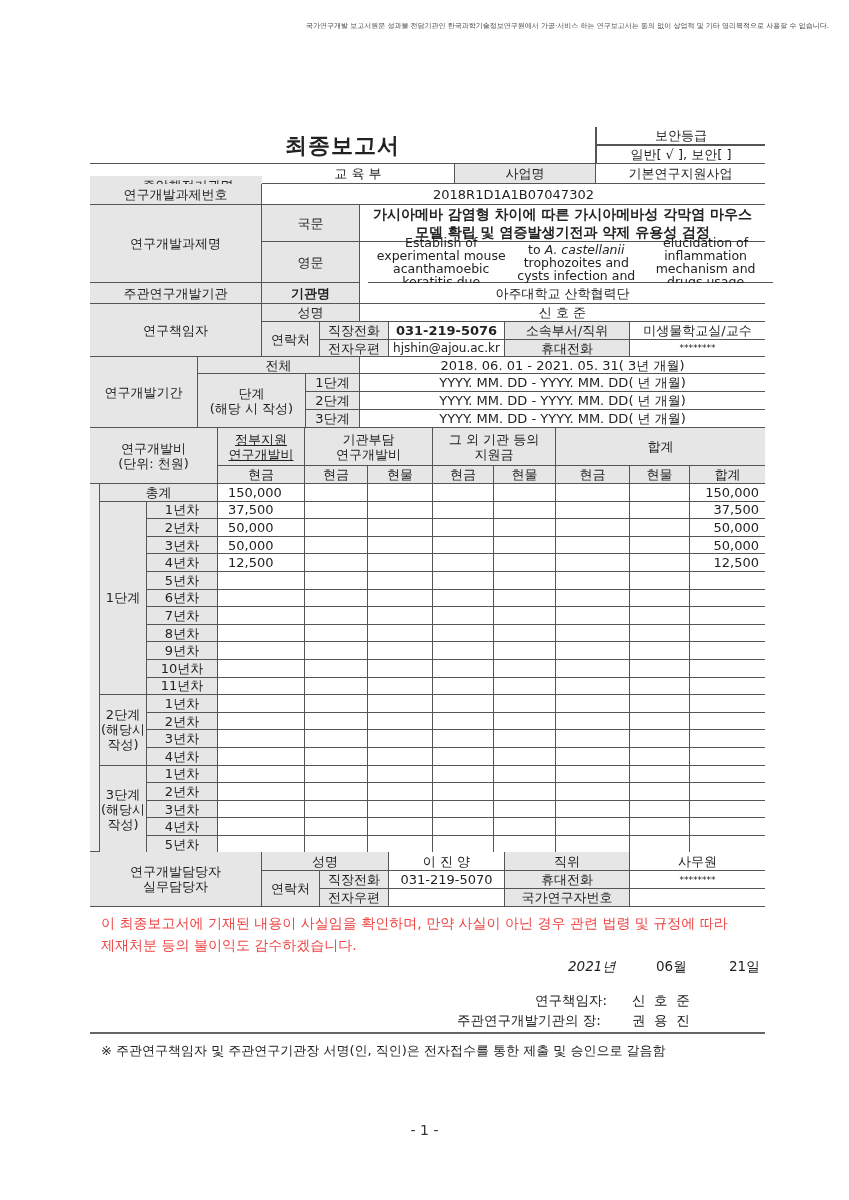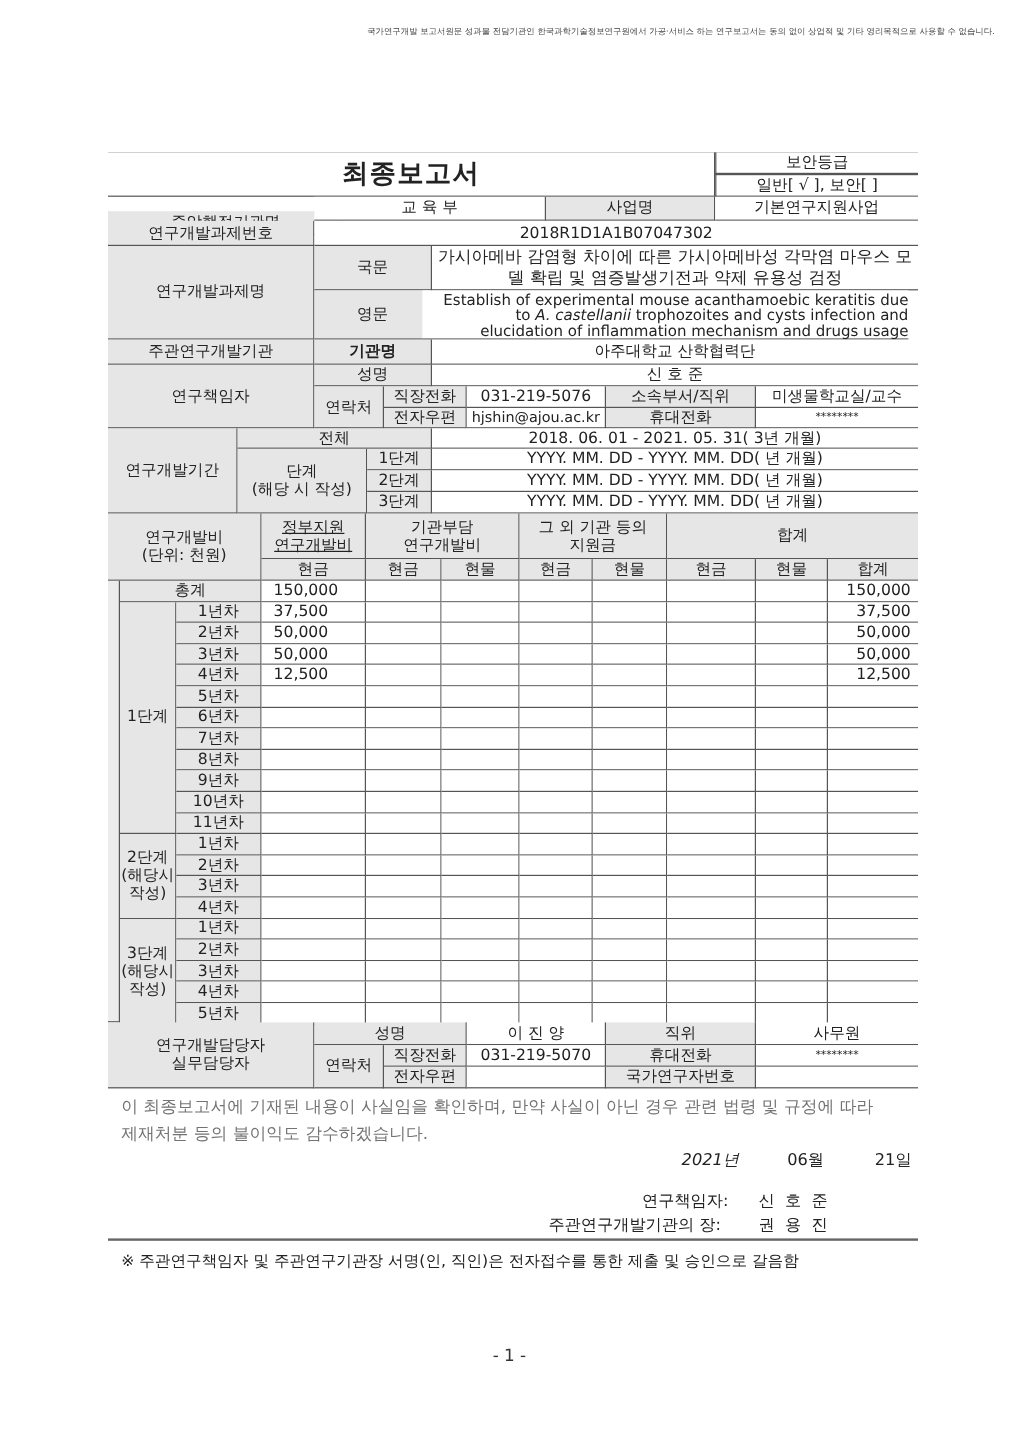--- a/index.html
+++ b/index.html
@@ -9,22 +9,22 @@
           text-align:center; font-size:13px; line-height:15px; border-right:1px solid #555; border-bottom:1px solid #555; }
   .g { background:#e6e6e6; }
   .w { background:#ffffff; }
   .right { justify-content:flex-end; padding-right:6px; }
   .left { justify-content:flex-start; padding-left:10px; }
   .hline { position:absolute; background:#444; }
   .notice { position:absolute; right:20px; top:21px; font-size:7px; color:#444; white-space:nowrap; }
   .title { font-size:22px; font-weight:bold; letter-spacing:1px; }
   .small { font-size:12px; }
   .en { font-size:12.5px; line-height:13px; }
-  .ko-title { font-size:14px; line-height:18px; font-weight:400; }
-  .para { position:absolute; font-size:14px; line-height:22px; color:#737373; }
+  .ko-title { font-size:14px; line-height:18px; font-weight:700; }
+  .para { position:absolute; font-size:14px; line-height:22px; color:#ef4444; }
   .foot { position:absolute; font-size:13.5px; }
   .page-num { position:absolute; left:0; width:849px; top:1122px; text-align:center; font-size:14px; color:#333; }
   .stripe { position:absolute; background:#ececec; }
 </style>
 </head>
 <body>
 
 <div class="notice">국가연구개발 보고서원문 성과물 전담기관인 한국과학기술정보연구원에서 가공·서비스 하는 연구보고서는 동의 없이 상업적 및 기타 영리목적으로 사용할 수 없습니다.</div>
 
 <div id="form">
@@ -40,36 +40,36 @@
   <div class="cell g" style="left:455px;top:164px;width:141px;height:20px;">사업명</div>
   <div class="cell w" style="left:596px;top:164px;width:169px;height:20px;border-right:none;">기본연구지원사업</div>
 
   <div class="cell g" style="left:90px;top:184px;width:172px;height:21px;">연구개발과제번호</div>
   <div class="cell w" style="left:262px;top:184px;width:503px;height:21px;border-right:none;">2018R1D1A1B07047302</div>
 
   <div class="cell g" style="left:90px;top:205px;width:172px;height:78px;">연구개발과제명</div>
   <div class="cell g" style="left:262px;top:205px;width:98px;height:37px;">국문</div>
   <div class="cell w ko-title" style="left:360px;top:205px;width:405px;height:37px;border-right:none;padding:0 4px;">가시아메바 감염형 차이에 따른 가시아메바성 각막염 마우스 모델 확립 및 염증발생기전과 약제 유용성 검정</div>
   <div class="cell g" style="left:262px;top:242px;width:98px;height:41px;">영문</div>
-  <div class="cell w en" style="left:352px;top:242px;width:405px;height:41px;border-right:none;flex-direction:column;align-items:flex-end;">
+  <div class="cell w en" style="left:368px;top:242px;width:405px;height:41px;border-right:none;flex-direction:row;">
     <span>Establish of experimental mouse acanthamoebic keratitis due</span>
     <span><span>to </span><i>A. castellanii</i><span> trophozoites and cysts infection and</span></span>
     <span>elucidation of inflammation mechanism and drugs usage</span>
   </div>
 
   <div class="cell g" style="left:90px;top:283px;width:172px;height:21px;">주관연구개발기관</div>
   <div class="cell g" style="left:262px;top:283px;width:98px;height:21px;font-weight:bold;">기관명</div>
   <div class="cell w" style="left:360px;top:283px;width:405px;height:21px;border-right:none;">아주대학교 산학협력단</div>
 
   <div class="cell g" style="left:90px;top:304px;width:172px;height:53px;">연구책임자</div>
   <div class="cell g" style="left:262px;top:304px;width:98px;height:18px;">성명</div>
   <div class="cell w" style="left:360px;top:304px;width:405px;height:18px;border-right:none;">신 호 준</div>
   <div class="cell g" style="left:262px;top:322px;width:58px;height:35px;">연락처</div>
   <div class="cell g" style="left:320px;top:322px;width:69px;height:18px;">직장전화</div>
-  <div class="cell w" style="left:389px;top:322px;width:116px;height:18px;">031-219-5076</div>
+  <div class="cell w" style="left:389px;top:322px;width:116px;height:18px;font-weight:bold;">031-219-5076</div>
   <div class="cell g" style="left:505px;top:322px;width:125px;height:18px;">소속부서/직위</div>
   <div class="cell w" style="left:630px;top:322px;width:135px;height:18px;border-right:none;">미생물학교실/교수</div>
   <div class="cell g" style="left:320px;top:340px;width:69px;height:17px;">전자우편</div>
   <div class="cell w small" style="left:389px;top:340px;width:116px;height:17px;">hjshin@ajou.ac.kr</div>
   <div class="cell g" style="left:505px;top:340px;width:125px;height:17px;">휴대전화</div>
   <div class="cell w" style="left:630px;top:340px;width:135px;height:17px;border-right:none;font-size:9px;">********</div>
 
   <div class="cell g" style="left:90px;top:357px;width:108px;height:71px;">연구개발기간</div>
   <div class="cell g" style="left:198px;top:357px;width:162px;height:17px;">전체</div>
   <div class="cell w" style="left:360px;top:357px;width:405px;height:17px;border-right:none;">2018. 06. 01 - 2021. 05. 31(  3년  개월)</div>

